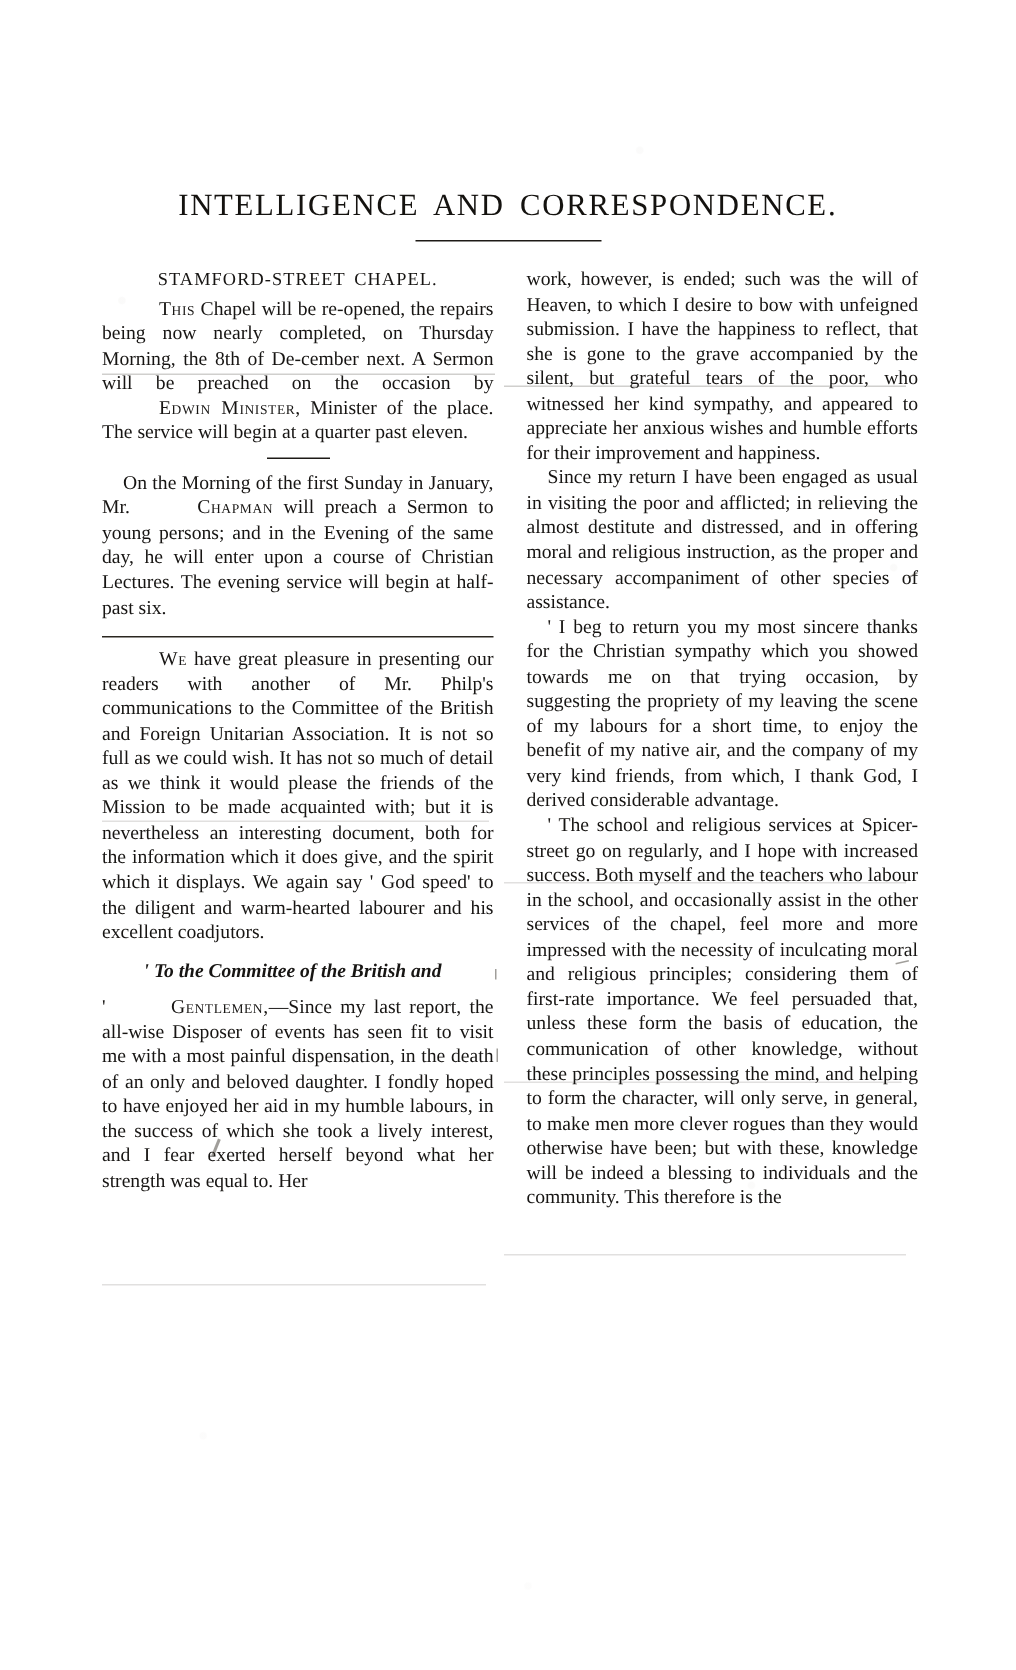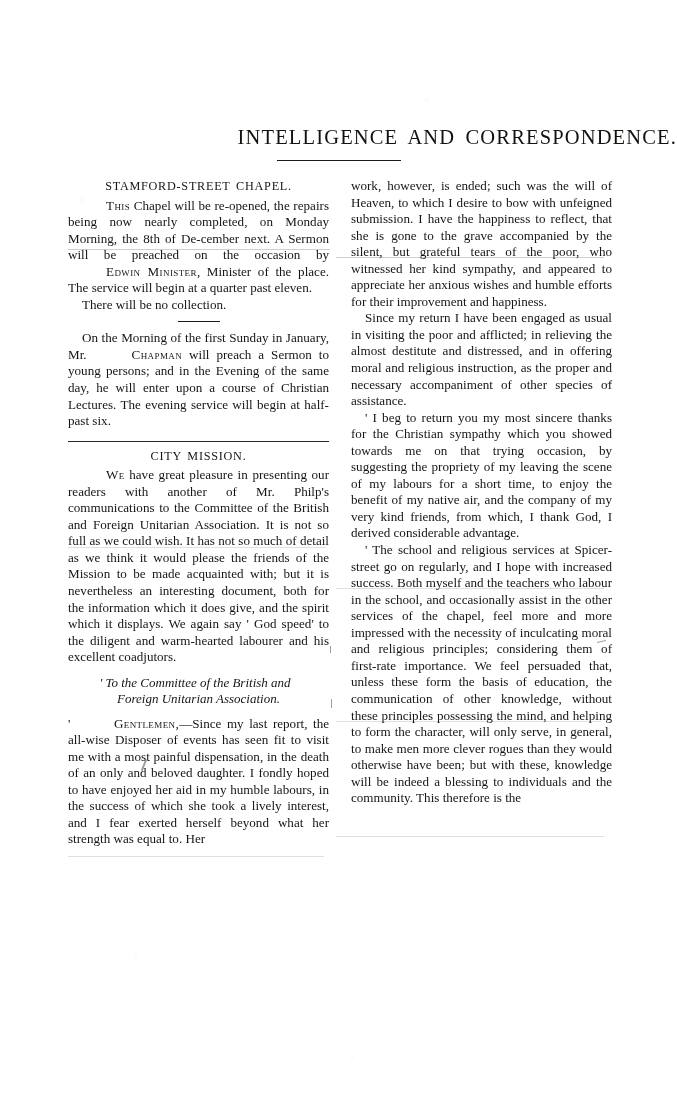--- a/index.html
+++ b/index.html
@@ -36,21 +36,21 @@
     left: 0; top: 0;
     width: 677px; height: 1113px;
   }
 
   
   .masthead {
     position: absolute;
     left: 0;
     top: 126px;
     width: 677px;
-    text-align: right;
+    text-align: center;
   }
   .masthead-title {
     font-size: 20.5px;
     letter-spacing: 1.15px;
     word-spacing: 4px;
     color: #14120f;
   }
   .masthead-rule {
     width: 124px;
     height: 0;
@@ -108,20 +108,21 @@
     border-top: 1.2px solid #2a2620;
     margin: 11px 0 6px 0;
   }
 
   .addressee {
     text-align: center;
     font-style: italic;
     font-size: 13px;
     line-height: 16.4px;
     margin: 9px 0 8px 0;
+    font-weight: bold;
   }
   .addressee .l1 { display: block; text-indent: -7px; }
   .addressee .l2 { display: block; }
 
   
   .artifact {
     position: absolute;
     background: rgba(40,35,28,0.38);
     height: 1px;
     pointer-events: none;
@@ -145,37 +146,34 @@
     <div class="masthead-title">INTELLIGENCE AND CORRESPONDENCE.</div>
     <div class="masthead-rule"></div>
   </div>
 
   <div class="columns">
 
     <div class="col">
 
       <div class="sec-head">STAMFORD-STREET CHAPEL.</div>
 
-      <p class="body flush"><span class="sc">This</span><span> Chapel will be re-opened, the repairs being now nearly completed, on Monday Morning, the 8th of De-cember next. A Sermon will be preached on the occasion by </span><span class="sc">Edwin Minister</span><span>, Minister of the place. The service will begin at a quarter past eleven.</span></p>
-
-      <p class="body">There will be no collection.</p>
+      <p class="body flush"><span class="sc">This</span><span> Chapel will be re-opened, the repairs being now nearly completed, on Thursday Morning, the 8th of De-cember next. A Sermon will be preached on the occasion by </span><span class="sc">Edwin Minister</span><span>, Minister of the place. The service will begin at a quarter past eleven.</span></p>
+
 
       <div class="rule-short"></div>
 
       <p class="body"><span>On the Morning of the first Sunday in January, Mr. </span><span class="sc">Chapman</span><span> will preach a Sermon to young persons; and in the Evening of the same day, he will enter upon a course of Christian Lectures. The evening service will begin at half-past six.</span></p>
 
       <div class="rule-full"></div>
 
-      <div class="sec-head">CITY MISSION.</div>
 
       <p class="body flush"><span class="sc">We</span><span> have great pleasure in presenting our readers with another of Mr. Philp's communications to the Committee of the British and Foreign Unitarian Association. It is not so full as we could wish. It has not so much of detail as we think it would please the friends of the Mission to be made acquainted with; but it is nevertheless an interesting document, both for the information which it does give, and the spirit which it displays. We again say ' God speed' to the diligent and warm-hearted labourer and his excellent coadjutors.</span></p>
 
       <div class="addressee">
         <span class="l1">' To the Committee of the British and</span>
-        <span class="l2">Foreign Unitarian Association.</span>
       </div>
 
       <p class="body flush"><span>' </span><span class="sc">Gentlemen,</span><span>—Since my last report, the all-wise Disposer of events has seen fit to visit me with a most painful dispensation, in the death of an only and beloved daughter. I fondly hoped to have enjoyed her aid in my humble labours, in the success of which she took a lively interest, and I fear exerted herself beyond what her strength was equal to. Her</span></p>
 
     </div>
 
     <div class="col">
 
       <p class="body flush">work, however, is ended; such was the will of Heaven, to which I desire to bow with unfeigned submission. I have the happiness to reflect, that she is gone to the grave accompanied by the silent, but grateful tears of the poor, who witnessed her kind sympathy, and appeared to appreciate her anxious wishes and humble efforts for their improvement and happiness.</p>
 

